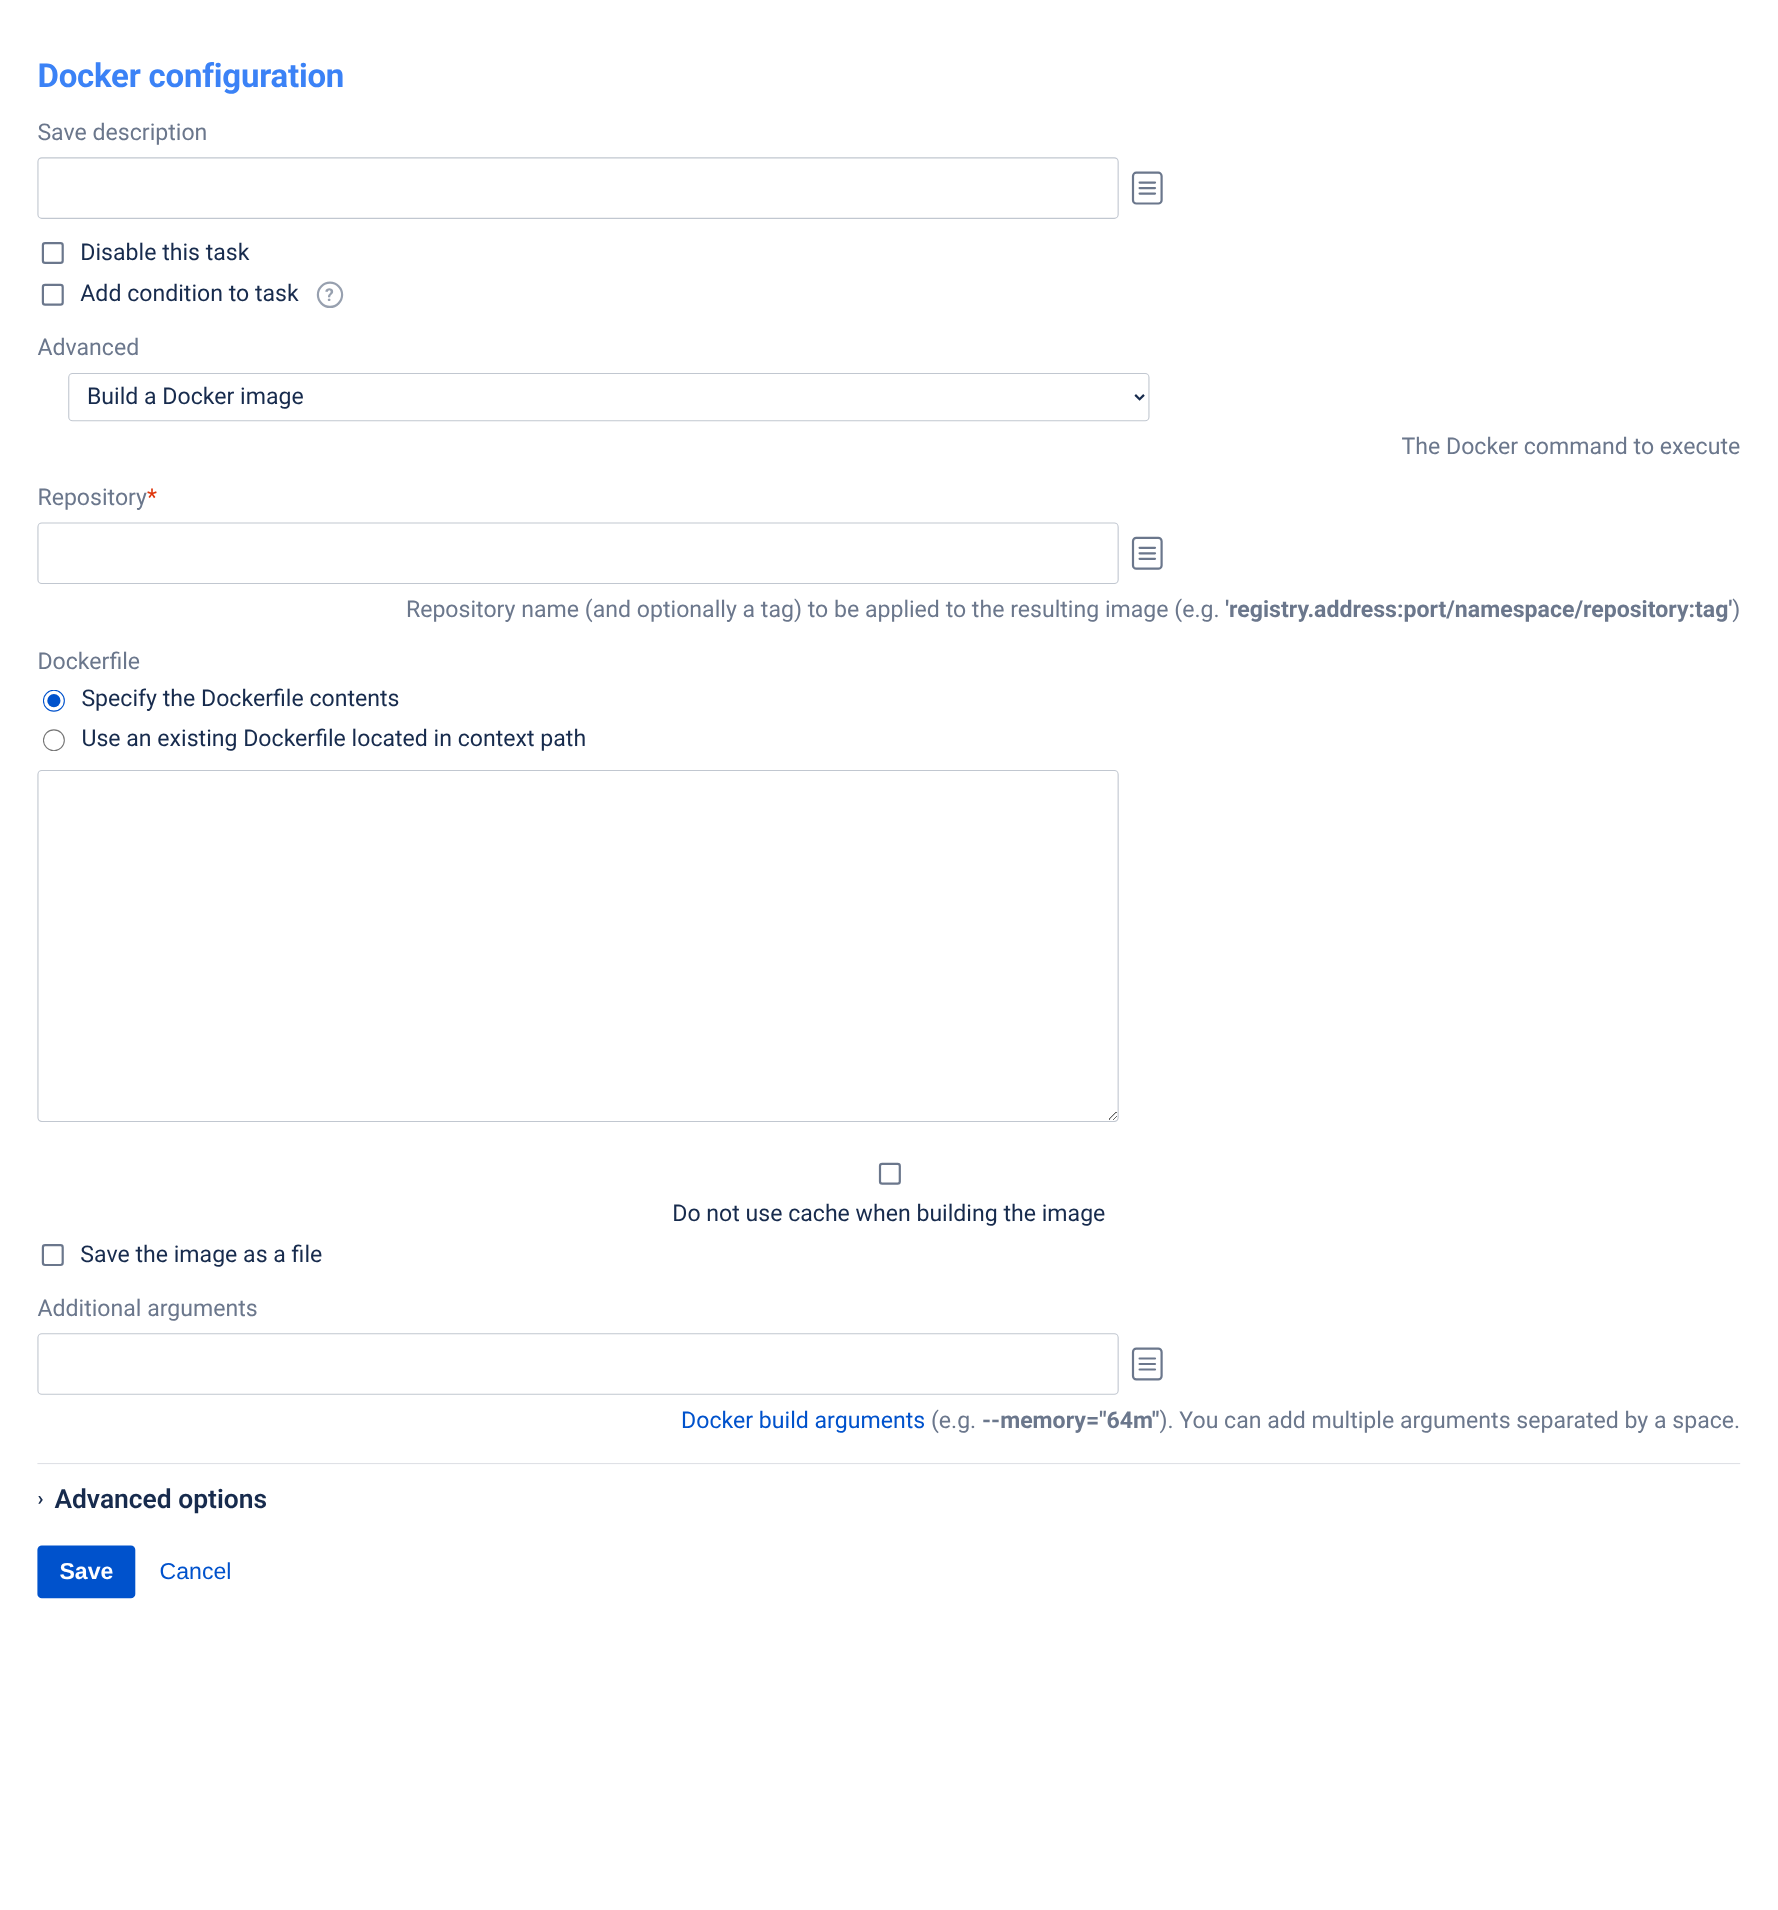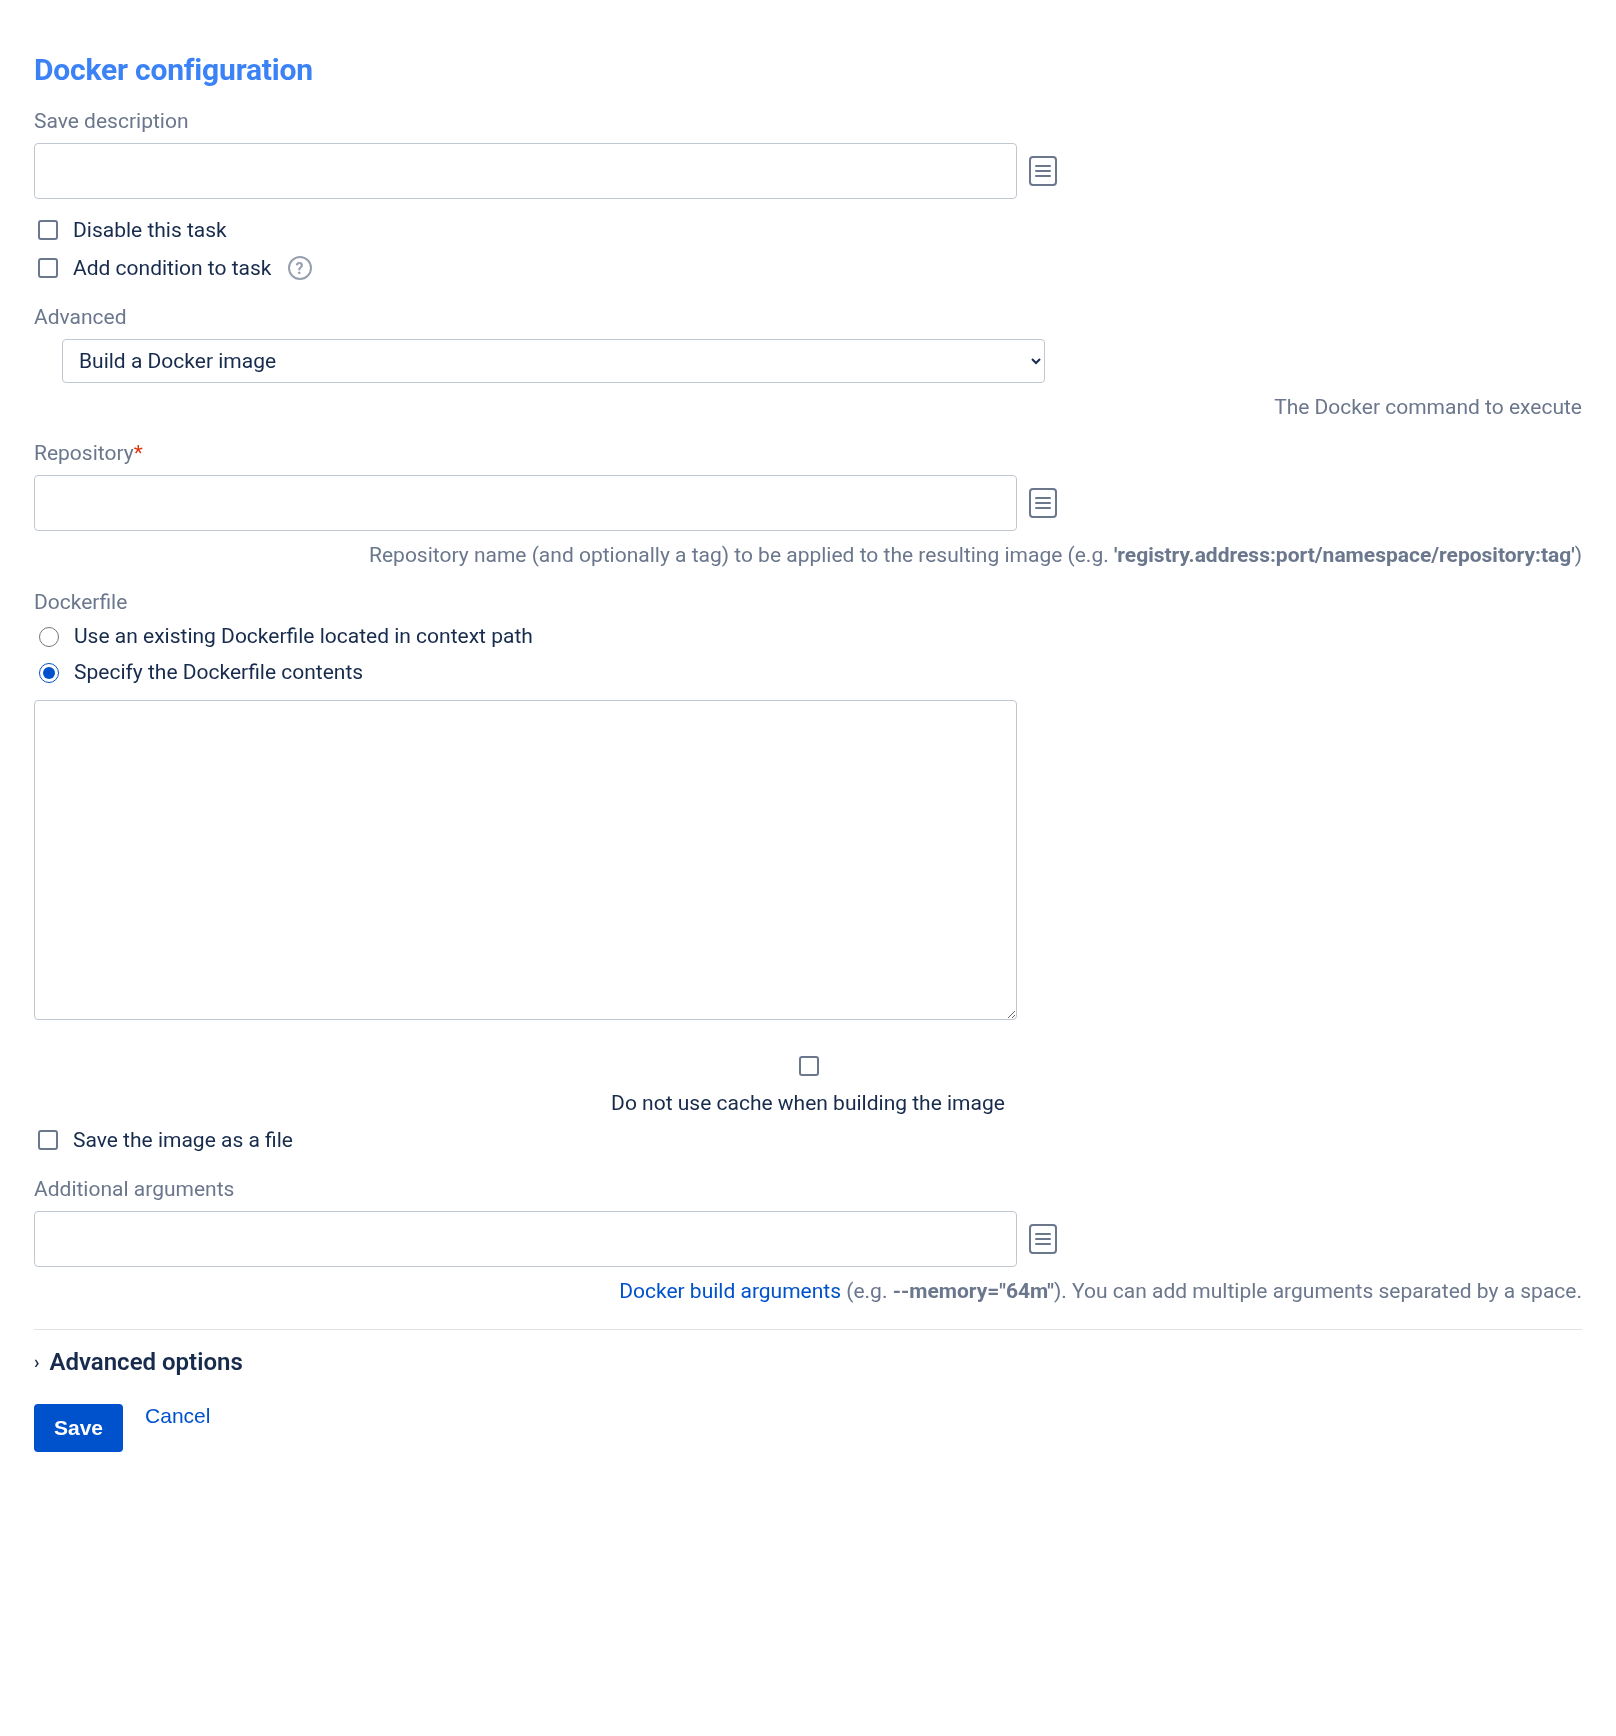--- a/index.html
+++ b/index.html
@@ -110,21 +110,21 @@
   }
   .advanced-row {
     display: flex; align-items: center; gap: 10px;
     font-size: 24px; font-weight: 600; color: #172B4D;
     cursor: pointer;
     margin-bottom: 28px;
   }
   .chevron {
     font-size: 18px; line-height: 1;
   }
-  .actions { display: flex; align-items: flex-start; gap: 22px; }
+  .actions { display: flex; align-items: center; gap: 22px; }
   .btn-primary {
     background: #0052CC; color: #fff;
     border: none; border-radius: 4px;
     font-size: 21px; font-weight: 600;
     padding: 12px 20px;
     cursor: pointer;
   }
   .btn-link {
     background: none; border: none;
     color: #0052CC; font-size: 21px;
@@ -187,26 +187,26 @@
       </div>
   </div>
   <div class="help-text">
     <span>Repository name (and optionally a tag) to be applied to the resulting image (e.g. </span><strong>'registry.address:port/namespace/repository:tag'</strong><span>)</span>
   </div>
 </div>
 
 <div class="field mt-md">
   <label class="field-label">Dockerfile</label>
   <div class="radio-row">
+    <input type="radio" name="df" id="df-inline" checked="" style="">
+    <label for="df-inline">Specify the Dockerfile contents</label>
+  </div>
+  <div class="radio-row">
     <input type="radio" name="df" id="df-existing" style="">
     <label for="df-existing">Use an existing Dockerfile located in context path</label>
-  </div>
-  <div class="radio-row">
-    <input type="radio" name="df" id="df-inline" checked="" style="">
-    <label for="df-inline">Specify the Dockerfile contents</label>
   </div>
   <div class="textarea-wrap" style="margin-top:16px;">
     <textarea class="textarea-input" style=""></textarea>
   </div>
 </div>
 
 <div class="check-row mt-lg">
   <input type="checkbox" id="cb-nocache" style="">
   <label for="cb-nocache">Do not use cache when building the image</label>
 </div>

